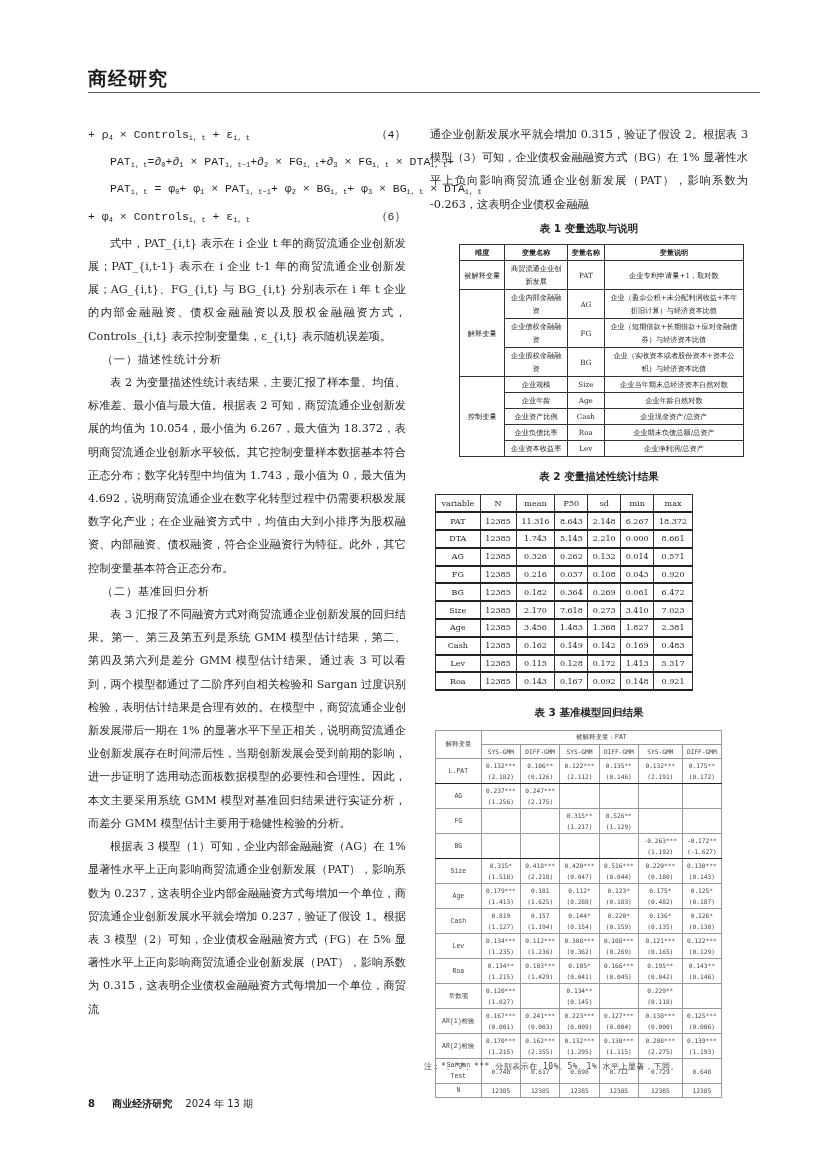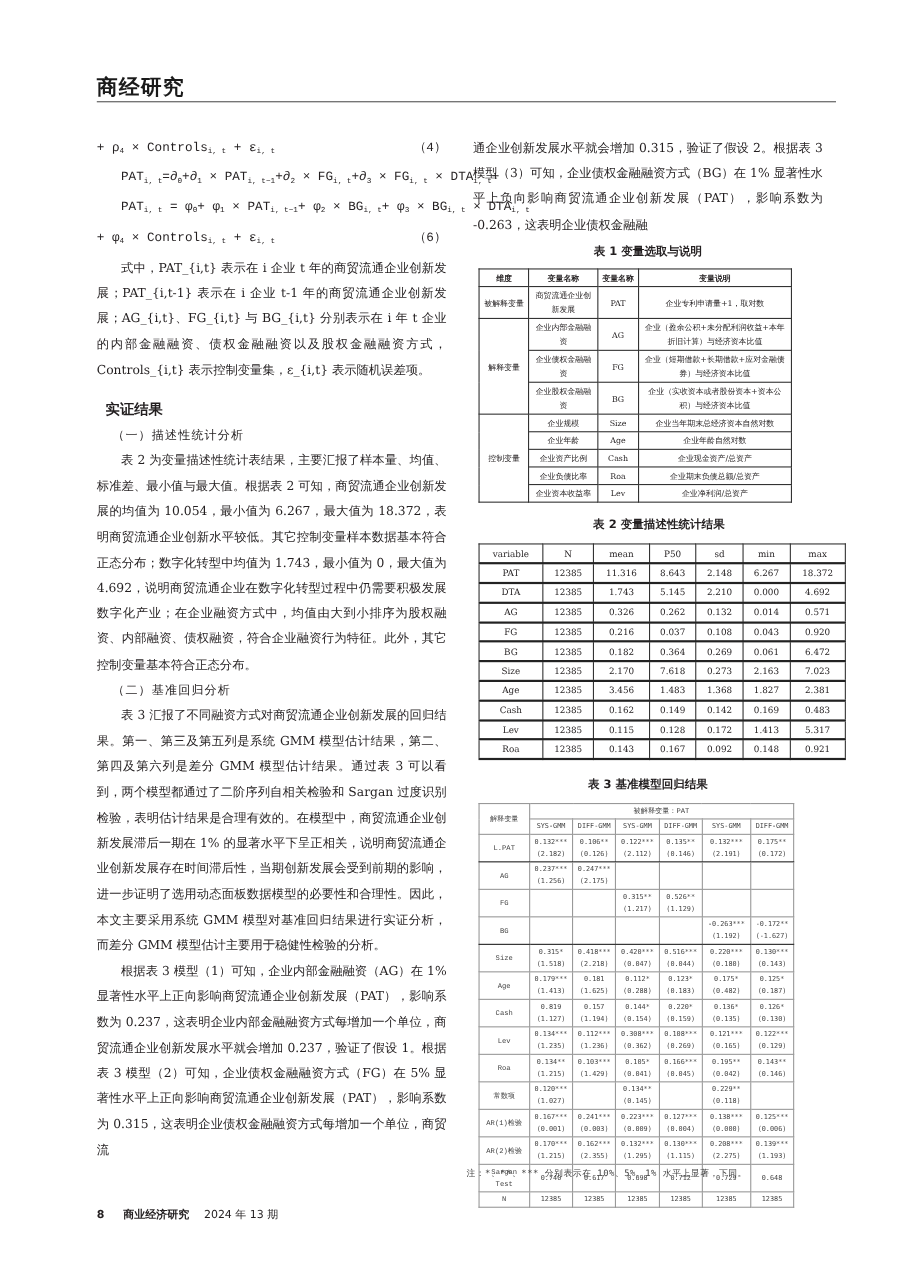--- a/index.html
+++ b/index.html
@@ -17,25 +17,25 @@
   .formula .eqno { position: absolute; right: 0; top: 0; }
   .indent { padding-left: 22px; }
   .formula sub { font-size: 7px; vertical-align: -2px; }
   p.para { text-indent: 22px; }
   .section-title { font-family: "DejaVu Sans", "Liberation Sans", sans-serif; font-weight: bold; font-size: 13px; padding-left: 8px; margin-top: 14px; line-height: 22px; }
   .sub-title { padding-left: 14px; font-size: 11px; letter-spacing: 1px; }
 
   .table-caption { text-align: center; font-family: "DejaVu Sans", "Liberation Sans", sans-serif; font-weight: bold; font-size: 10.5px; }
 
   table { border-collapse: collapse; font-family: "DejaVu Serif", serif; }
-  #t1 { position: absolute; left: 435px; top: 244px; width: 285px; font-size: 7.2px; line-height: 13px; }
+  #t1 { position: absolute; left: 459px; top: 244px; width: 285px; font-size: 7.2px; line-height: 13px; }
   #t1 td, #t1 th { border: 1px solid #333; text-align: center; padding: 1px 2px; font-weight: normal; }
   #t1 th { font-weight: bold; }
 
-  #t2 { position: absolute; left: 435px; top: 494px; width: 334px; font-size: 8px; }
+  #t2 { position: absolute; left: 435px; top: 494px; width: 258px; font-size: 8px; }
   #t2 td, #t2 th { border: 1px solid #333; text-align: center; height: 17.8px; font-weight: normal; padding: 0 2px; }
   #t2 tr { border-bottom: 2px solid #222; }
 
   #t3 { position: absolute; left: 435px; top: 730px; width: 287px; font-size: 6.2px; font-family: "DejaVu Sans Mono", "Liberation Mono", monospace; color: #444; }
   #t3 td, #t3 th { border: 1px solid #999; text-align: center; font-weight: normal; line-height: 11px; padding: 1px 1px; }
   #t3 .rowhead { font-family: Liberation Mono, monospace; font-size: 6.5px; }
   #t3 .thick-bottom td { border-bottom: 1.5px solid #222; }
 
   .cap1 { position: absolute; left: 430px; top: 222px; width: 318px; }
   .cap2 { position: absolute; left: 440px; top: 470px; width: 318px; }
@@ -58,21 +58,20 @@
     <span class="eqno">（4）</span>
   </div>
   <div class="formula indent">PAT<sub>i, t</sub>=∂<sub>0</sub>+∂<sub>1</sub> × PAT<sub>i, t−1</sub>+∂<sub>2</sub> × FG<sub>i, t</sub>+∂<sub>3</sub> × FG<sub>i, t</sub> × DTA<sub>i, t</sub>+</div>
   <div class="formula indent">PAT<sub>i, t</sub> = φ<sub>0</sub>+ φ<sub>1</sub> × PAT<sub>i, t−1</sub>+ φ<sub>2</sub> × BG<sub>i, t</sub>+ φ<sub>3</sub> × BG<sub>i, t</sub> × DTA<sub>i, t</sub></div>
   <div class="formula">
     <span>+ φ<sub>4</sub> × Controls<sub>i, t</sub> + ε<sub>i, t</sub></span>
     <span class="eqno">（6）</span>
   </div>
   <p class="para">式中，PAT_{i,t} 表示在 i 企业 t 年的商贸流通企业创新发展；PAT_{i,t-1} 表示在 i 企业 t-1 年的商贸流通企业创新发展；AG_{i,t}、FG_{i,t} 与 BG_{i,t} 分别表示在 i 年 t 企业的内部金融融资、债权金融融资以及股权金融融资方式，Controls_{i,t} 表示控制变量集，ε_{i,t} 表示随机误差项。</p>
 
-  <div class="section-title">实证结果</div>
   <div class="sub-title">（一）描述性统计分析</div>
   <p class="para">表 2 为变量描述性统计表结果，主要汇报了样本量、均值、标准差、最小值与最大值。根据表 2 可知，商贸流通企业创新发展的均值为 10.054，最小值为 6.267，最大值为 18.372，表明商贸流通企业创新水平较低。其它控制变量样本数据基本符合正态分布；数字化转型中均值为 1.743，最小值为 0，最大值为 4.692，说明商贸流通企业在数字化转型过程中仍需要积极发展数字化产业；在企业融资方式中，均值由大到小排序为股权融资、内部融资、债权融资，符合企业融资行为特征。此外，其它控制变量基本符合正态分布。</p>
   <div class="sub-title">（二）基准回归分析</div>
   <p class="para">表 3 汇报了不同融资方式对商贸流通企业创新发展的回归结果。第一、第三及第五列是系统 GMM 模型估计结果，第二、第四及第六列是差分 GMM 模型估计结果。通过表 3 可以看到，两个模型都通过了二阶序列自相关检验和 Sargan 过度识别检验，表明估计结果是合理有效的。在模型中，商贸流通企业创新发展滞后一期在 1% 的显著水平下呈正相关，说明商贸流通企业创新发展存在时间滞后性，当期创新发展会受到前期的影响，进一步证明了选用动态面板数据模型的必要性和合理性。因此，本文主要采用系统 GMM 模型对基准回归结果进行实证分析，而差分 GMM 模型估计主要用于稳健性检验的分析。</p>
   <p class="para">根据表 3 模型（1）可知，企业内部金融融资（AG）在 1% 显著性水平上正向影响商贸流通企业创新发展（PAT），影响系数为 0.237，这表明企业内部金融融资方式每增加一个单位，商贸流通企业创新发展水平就会增加 0.237，验证了假设 1。根据表 3 模型（2）可知，企业债权金融融资方式（FG）在 5% 显著性水平上正向影响商贸流通企业创新发展（PAT），影响系数为 0.315，这表明企业债权金融融资方式每增加一个单位，商贸流</p>
 </div>
 
 <div class="col col-right">
   <p>通企业创新发展水平就会增加 0.315，验证了假设 2。根据表 3 模型（3）可知，企业债权金融融资方式（BG）在 1% 显著性水平上负向影响商贸流通企业创新发展（PAT），影响系数为 -0.263，这表明企业债权金融融</p>
 </div>
@@ -162,21 +161,21 @@
         <td>6.267</td>
         <td>18.372</td>
       </tr>
       <tr>
         <td>DTA</td>
         <td>12385</td>
         <td>1.743</td>
         <td>5.145</td>
         <td>2.210</td>
         <td>0.000</td>
-        <td>4.692</td>
+        <td>8.661</td>
       </tr>
       <tr>
         <td>AG</td>
         <td>12385</td>
         <td>0.326</td>
         <td>0.262</td>
         <td>0.132</td>
         <td>0.014</td>
         <td>0.571</td>
       </tr>
@@ -197,21 +196,21 @@
         <td>0.269</td>
         <td>0.061</td>
         <td>6.472</td>
       </tr>
       <tr>
         <td>Size</td>
         <td>12385</td>
         <td>2.170</td>
         <td>7.618</td>
         <td>0.273</td>
-        <td>2.163</td>
+        <td>3.410</td>
         <td>7.023</td>
       </tr>
       <tr>
         <td>Age</td>
         <td>12385</td>
         <td>3.456</td>
         <td>1.483</td>
         <td>1.368</td>
         <td>1.827</td>
         <td>2.381</td>

